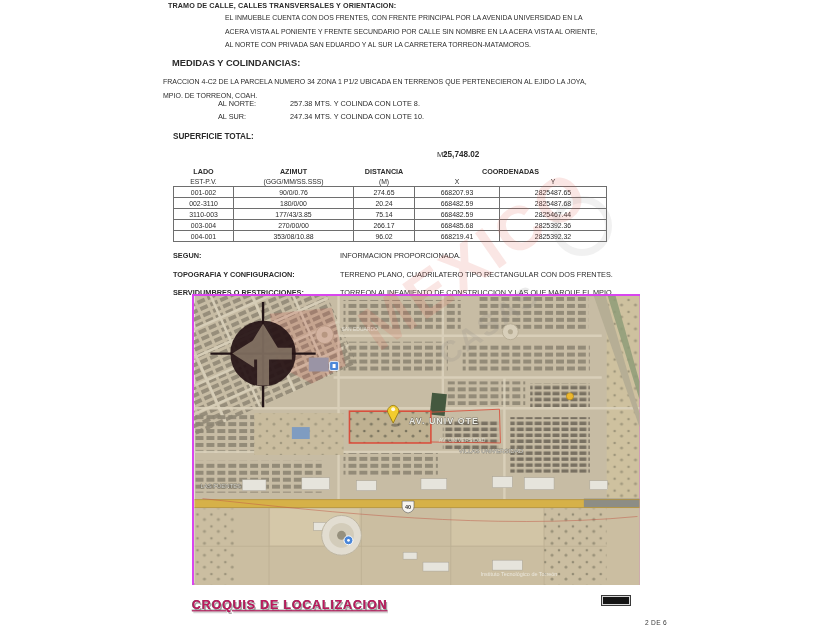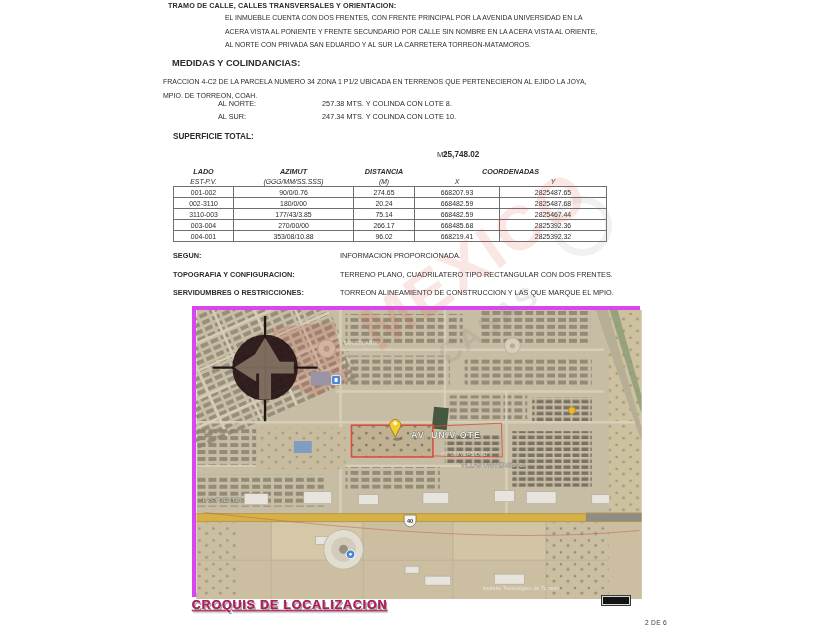--- a/index.html
+++ b/index.html
@@ -6,34 +6,34 @@
   .canvas{position:relative;width:840px;height:630px;background:#ffffff;
     font-family:"Liberation Sans",sans-serif;color:#2b2b2b;overflow:hidden;}
   .abs{position:absolute;}
   .b{font-weight:normal;}
   .h-tramo{left:168px;top:1px;font-size:7.2px;font-weight:bold;letter-spacing:.1px;}
   .tramo-lines{left:225px;top:11px;font-size:6.9px;line-height:13.5px;white-space:nowrap;}
   .h-medidas{left:172px;top:58px;font-size:9.3px;font-weight:bold;}
   .med-desc{left:163px;top:75px;font-size:7px;line-height:13.5px;white-space:nowrap;}
   .colrow{position:absolute;left:218px;font-size:7.3px;white-space:nowrap;}
   .colrow .lab{display:inline-block;width:70px;}
-  .colrow .val{display:inline-block;margin-left:32px;}
+  .colrow .val{display:inline-block;}
   .sup{left:173px;top:132px;font-size:8.2px;font-weight:bold;}
   .sup-val{left:399px;top:150px;font-size:8.2px;font-weight:bold;margin-left:44px;}
   .sup-unit{left:437px;top:150px;font-size:7.6px;}
   table.coords{position:absolute;left:173px;top:166px;width:433px;border-collapse:collapse;
     table-layout:fixed;font-size:7px;}
-  table.coords th{font-weight:bold;font-size:7.2px;border:none;padding:0;height:10px;text-align:center;font-style:italic;}
+  table.coords th{font-weight:bold;font-size:7.2px;border:none;padding:0;height:10px;text-align:center;}
   table.coords tr.subh th{font-weight:normal;font-size:6.8px;}
   table.coords td{border:1px solid #6e6e6e;padding:0;height:10px;text-align:center;
     font-size:6.9px;background:#fff;}
   .noterow{position:absolute;left:173px;font-size:7.3px;white-space:nowrap;}
   .noterow .nlab{position:absolute;left:0;font-weight:bold;}
   .noterow .nval{position:absolute;left:167px;font-weight:normal;}
-  .map-wrap{left:192px;top:306px;width:448px;height:291px;border:4px solid #d946ef;box-sizing:border-box;}
+  .map-wrap{left:192px;top:294px;width:448px;height:291px;border:2px solid #d946ef;box-sizing:border-box;}
   .banner{left:192px;top:598px;width:448px;text-align:left;font-size:12.5px;font-weight:800;
     letter-spacing:.8px;color:#be185d;text-shadow:1.3px 1.3px 0 #a8a8a8,-0.4px -0.4px 0 #6a6a6a;
     transform:scaleY(1.05);text-decoration:underline;}
   .attr-box{left:601px;top:595px;width:28px;height:9px;background:#141414;border:1px solid #3a3a3a;
     box-shadow:inset 0 0 0 1px #d8d8d8;}
   .pagenum{left:645px;top:619px;font-size:6.6px;color:#3a3a3a;letter-spacing:.3px;}
   
   .wm{pointer-events:none;z-index:6;}
   .wm1{left:330px;top:185px;width:400px;transform:rotate(-35deg);font-size:62px;font-weight:bold;
     color:rgba(222,88,76,0.15);letter-spacing:3px;}

